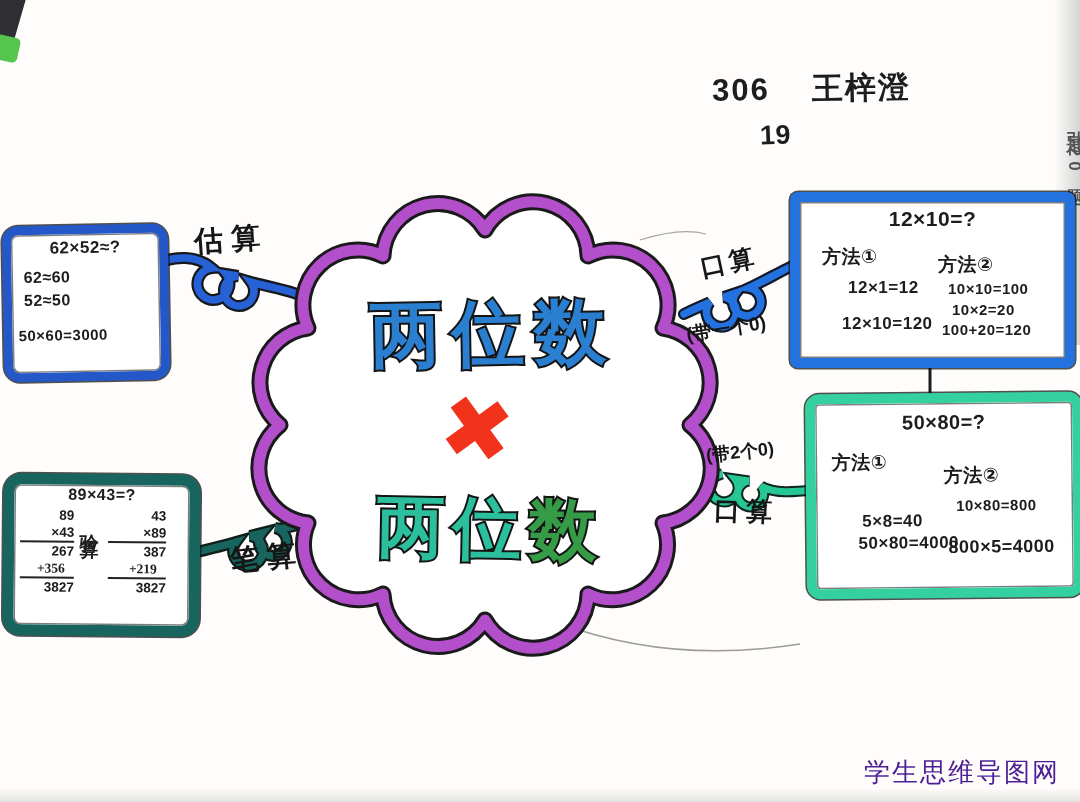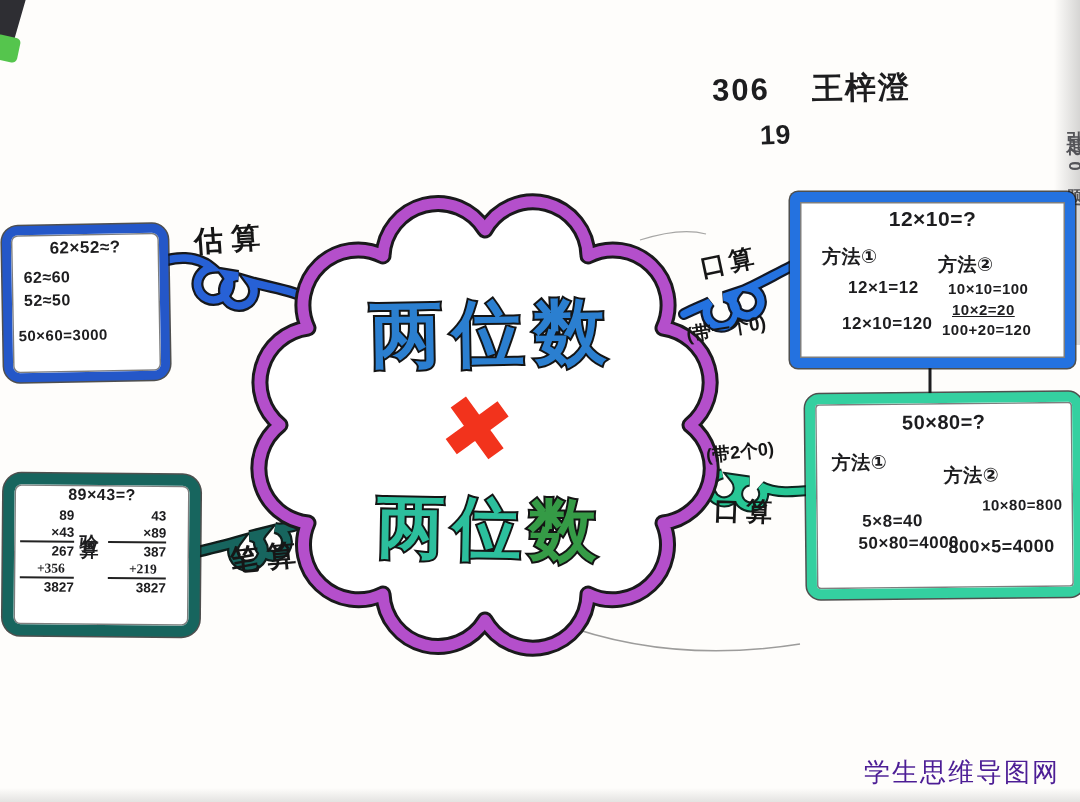--- a/index.html
+++ b/index.html
@@ -140,29 +140,29 @@
     </div>
   </div>
 
   <div class="mbox box-o1">
     <div class="t title-c hw" style="top:5px;font-size:21px;font-weight:700;">12×10=?</div>
     <div class="t hw" style="left:22px;top:42px;font-size:19px;font-weight:700;">方法①</div>
     <div class="t hw" style="left:138px;top:50px;font-size:19px;font-weight:700;">方法②</div>
     <div class="t hw" style="left:48px;top:76px;font-size:17px;font-weight:600;">12×1=12</div>
     <div class="t hw" style="left:42px;top:112px;font-size:17px;font-weight:600;">12×10=120</div>
     <div class="t hw" style="left:148px;top:78px;font-size:15px;font-weight:600;">10×10=100</div>
-    <div class="t hw" style="left:152px;top:99px;font-size:15px;font-weight:600;text-decoration:underline;">10×2=20</div>
+    <div class="t hw" style="left:152px;top:99px;font-size:15px;font-weight:600;">10×2=20</div>
     <div class="t hw" style="left:142px;top:119px;font-size:15px;font-weight:600;">100+20=120</div>
   </div>
 
   <div class="mbox box-o2">
     <div class="t title-c hw" style="top:8px;font-size:20px;font-weight:700;">50×80=?</div>
     <div class="t hw" style="left:16px;top:46px;font-size:19px;font-weight:700;">方法①</div>
     <div class="t hw" style="left:128px;top:60px;font-size:19px;font-weight:700;">方法②</div>
     <div class="t hw" style="left:46px;top:108px;font-size:17px;font-weight:700;">5×8=40</div>
     <div class="t hw" style="left:42px;top:130px;font-size:17px;font-weight:600;">50×80=4000</div>
-    <div class="t hw" style="left:140px;top:94px;font-size:15px;font-weight:600;margin-left:26px;">10×80=800</div>
+    <div class="t hw" style="left:140px;top:94px;font-size:15px;font-weight:600;">10×80=800</div>
     <div class="t hw" style="left:132px;top:134px;font-size:18px;font-weight:600;">800×5=4000</div>
   </div>
 
   <div class="abs watermark">学生思维导图网</div>
 
 </div>
 
 </body></html>

